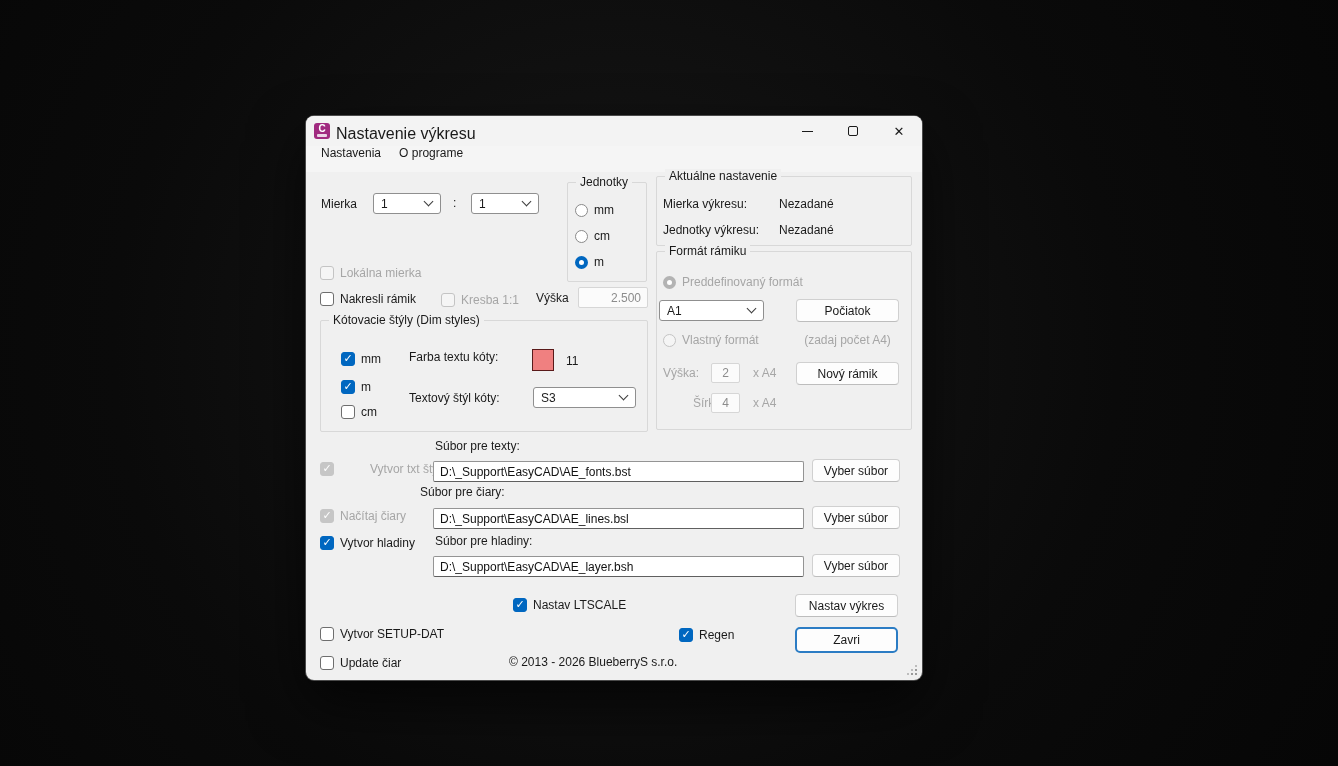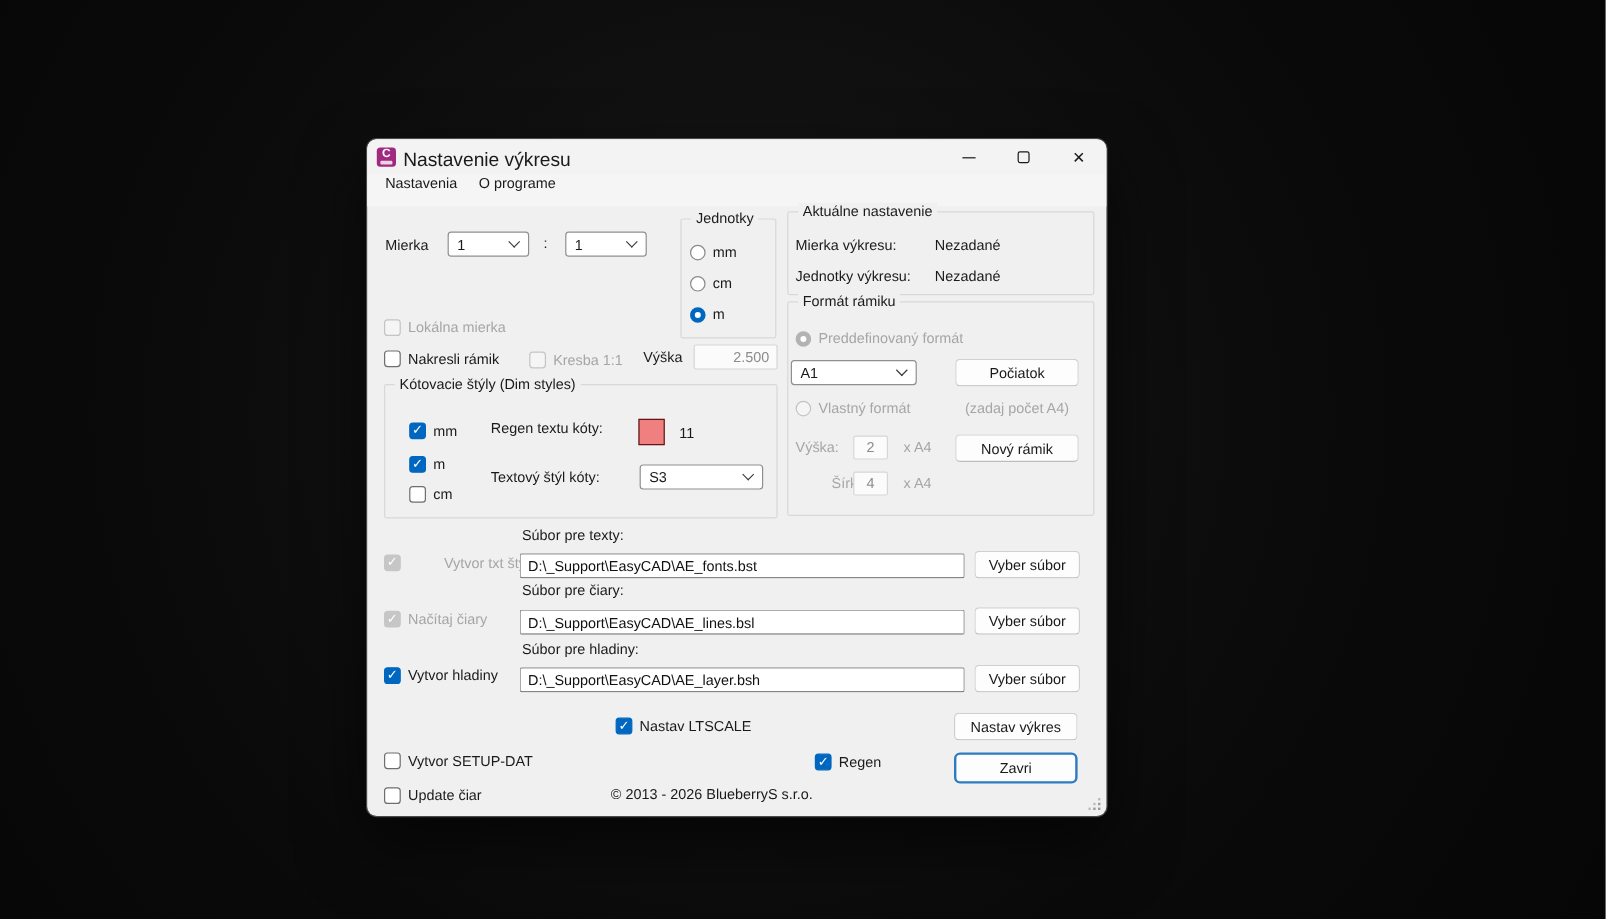--- a/index.html
+++ b/index.html
@@ -163,48 +163,48 @@
       <span>mm</span>
     </div>
     <div class="row" style="left:20px; top:59px;">
       <span class="cb checked"></span>
       <span>m</span>
     </div>
     <div class="row" style="left:20px; top:84px;">
       <span class="cb"></span>
       <span>cm</span>
     </div>
-    <div class="label" style="left:88px; top:29px;">Regen textu kóty:</div>
+    <div class="label" style="left:88px; top:29px;">Farba textu kóty:</div>
     <div class="swatch" style="left:211px; top:28px;"></div>
     <div class="label" style="left:245px; top:33px;">11</div>
     <div class="label" style="left:88px; top:70px;">Textový štýl kóty:</div>
     <div class="combo" style="left:212px; top:66px; width:103px; height:21px;">
       <span class="val">S3</span>
       <span class="chev"></span>
     </div>
   </div>
 
   <div class="label" style="left:129px; top:323px;">Súbor pre texty:</div>
   <div class="row" style="left:14px; top:346px;gap:36px;">
     <span class="cb dis-checked"></span>
     <span class="dis-text">Vytvor txt štýly</span>
   </div>
   <input class="path-input" style="left: 127px; top: 345px; width: 371px;" value="D:\_Support\EasyCAD\AE_fonts.bst">
   <div class="btn" style="left:506px; top:343px; width:88px; height:23px;">Vyber súbor</div>
 
-  <div class="label" style="left:129px; top:369px;text-align:right;">Súbor pre čiary:</div>
+  <div class="label" style="left:114px; top:369px;text-align:right;">Súbor pre čiary:</div>
   <div class="row" style="left:14px; top:393px;">
     <span class="cb dis-checked"></span>
     <span class="dis-text">Načítaj čiary</span>
   </div>
   <input class="path-input" style="left: 127px; top: 392px; width: 371px;" value="D:\_Support\EasyCAD\AE_lines.bsl">
   <div class="btn" style="left:506px; top:390px; width:88px; height:23px;">Vyber súbor</div>
 
   <div class="label" style="left:129px; top:418px;">Súbor pre hladiny:</div>
-  <div class="row" style="left:14px; top:440px;align-items:center;">
+  <div class="row" style="left:14px; top:420px;align-items:center;">
     <span class="cb checked"></span>
     <span>Vytvor hladiny</span>
   </div>
   <input class="path-input" style="left: 127px; top: 440px; width: 371px;" value="D:\_Support\EasyCAD\AE_layer.bsh">
   <div class="btn" style="left:506px; top:438px; width:88px; height:23px;">Vyber súbor</div>
 
   <div class="row" style="left:207px; top:482px;">
     <span class="cb checked"></span>
     <span>Nastav LTSCALE</span>
   </div>

